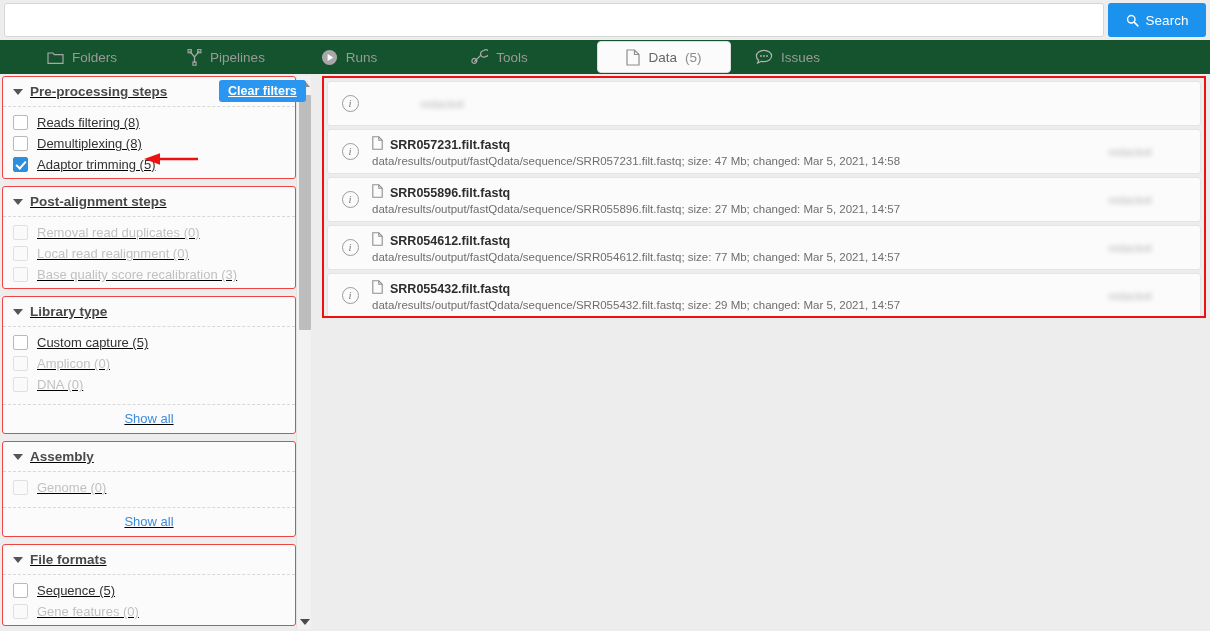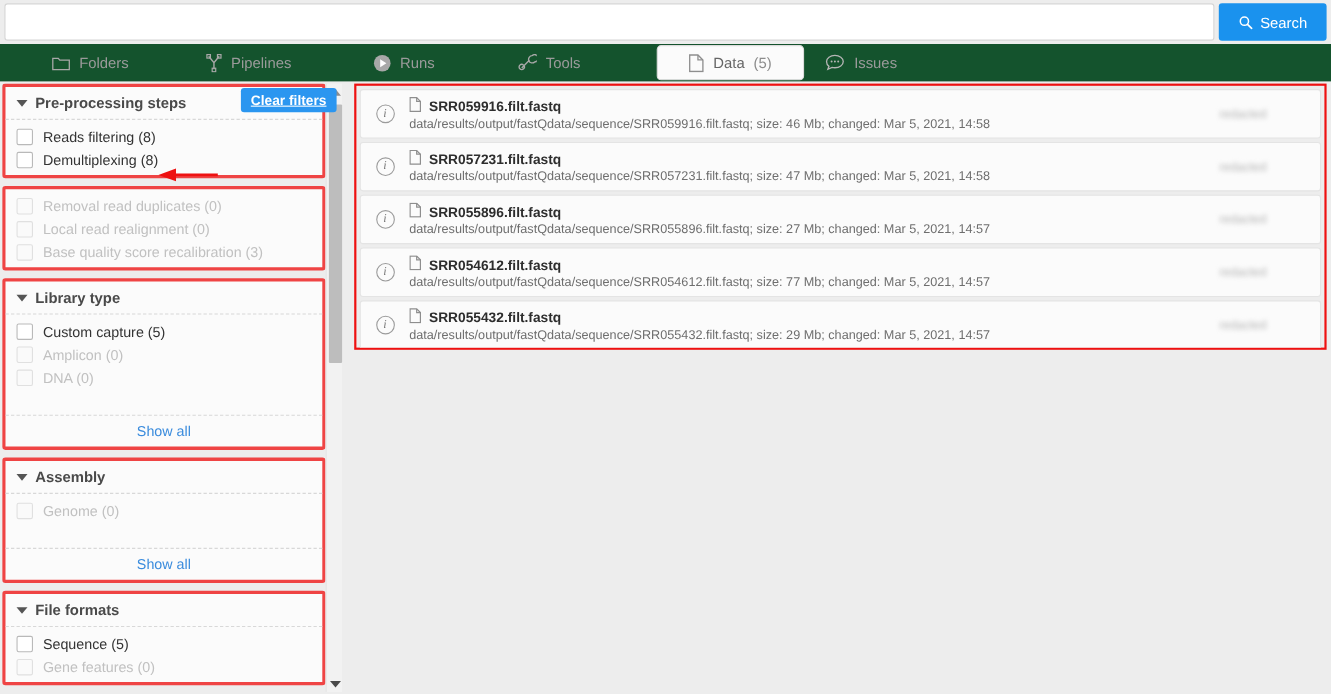--- a/index.html
+++ b/index.html
@@ -85,24 +85,24 @@
   .tab.active {
     background: #fbfbfb;
     border: 1px solid #dcdcdc;
     color: #666;
     margin-left: 31px;
   }
   .tab .ticon { display: flex; align-items: center; }
 
   .tab-folders   { position: absolute; left: 28px;  width: 108px; }
   .tab-pipelines { position: absolute; left: 168px; width: 116px; }
-  .tab-runs      { position: absolute; left: 322px; width: 90px; }
+  .tab-runs      { position: absolute; left: 304px; width: 90px; }
   .tab-tools     { position: absolute; left: 452px; width: 94px; }
   .tab-data      { position: absolute; left: 566px; width: 134px; }
-  .tab-issues    { position: absolute; left: 730px; width: 106px; }
+  .tab-issues    { position: absolute; left: 730px; width: 106px; justify-content: flex-end; }
 
   .viewtoggle {
     position: absolute;
     left: 858px; top: 42px;
     display: flex;
     height: 28px;
     border: 1px solid #d0d0d0;
     border-radius: 3px;
     overflow: hidden;
     background: #fff;
@@ -131,24 +131,25 @@
     height: 553px;
     overflow: hidden;
   }
   .facets {
     position: absolute;
     left: 0; top: 0;
     width: 294px;
   }
   .facet {
     background: #fbfbfb;
-    border: 3px solid #ef4444;
+    border: 1px solid #ef4444;
     border-radius: 3px;
     margin-bottom: 7px;
     padding: 0;
+    text-decoration: underline;
   }
   .facet-head {
     display: flex;
     align-items: center;
     gap: 7px;
     padding: 7px 10px 7px 10px;
     font-size: 13.5px;
     font-weight: bold;
     color: #4a4a4a;
     border-bottom: 1px dashed #d8d8d8;
@@ -193,21 +194,21 @@
     border-width: 0 2px 2px 0;
     transform: rotate(42deg);
   }
   .showall {
     border-top: 1px dashed #d8d8d8;
     text-align: center;
     font-size: 13px;
     color: #3b8cdd;
     padding: 6px 0 7px 0;
     cursor: pointer;
-    margin-top: 20px;
+    margin-top: 6px;
   }
 
   .clear-filters {
     position: absolute;
     left: 219px; top: 80px;
     background: #2b96f0;
     color: #fff;
     font-size: 12.5px;
     font-weight: bold;
     padding: 4px 9px;
@@ -456,23 +457,31 @@
           </div>
           <div class="facet-body">
             <div class="opt">
               <span class="cbx"></span>
               <span>Reads filtering (8)</span>
             </div>
             <div class="opt">
               <span class="cbx"></span>
               <span>Demultiplexing (8)</span>
             </div>
+            <div class="opt">
+              <span class="cbx on"></span>
+              <span>Adaptor trimming (5)</span>
+            </div>
           </div>
         </div>
         <div class="facet">
+          <div class="facet-head">
+            <span class="caret"></span>
+            <span>Post-alignment steps</span>
+          </div>
           <div class="facet-body">
             <div class="opt dim">
               <span class="cbx"></span>
               <span>Removal read duplicates (0)</span>
             </div>
             <div class="opt dim">
               <span class="cbx"></span>
               <span>Local read realignment (0)</span>
             </div>
             <div class="opt dim">
@@ -545,30 +554,20 @@
         <i></i>
       </div>
   </div>
 
   <div class="results">
     <div id="rows">
         <div class="row">
           <div class="row-info">
             <span class="info-circle">i</span>
           </div>
-          <div class="row-main">
-            <div class="row-title">
-              <span><svg width="11" height="14" viewBox="0 0 11 14">
-                  <path d="M.8.8h6L10.2 4.2V13.2H.8z" fill="none" stroke="#8e8e8e" stroke-width="1.1"></path>
-                  <path d="M6.8.8v3.4h3.4" fill="none" stroke="#8e8e8e" stroke-width="1.1"></path>
-                </svg></span>
-              <span>SRR059916.filt.fastq</span>
-            </div>
-            <div class="row-sub">data/results/output/fastQdata/sequence/SRR059916.filt.fastq;  size: 46 Mb;  changed: Mar 5, 2021, 14:58</div>
-          </div>
           <div class="row-right">
             <span class="blurred">redacted</span>
           </div>
         </div>
         <div class="row">
           <div class="row-info">
             <span class="info-circle">i</span>
           </div>
           <div class="row-main">
             <div class="row-title">

